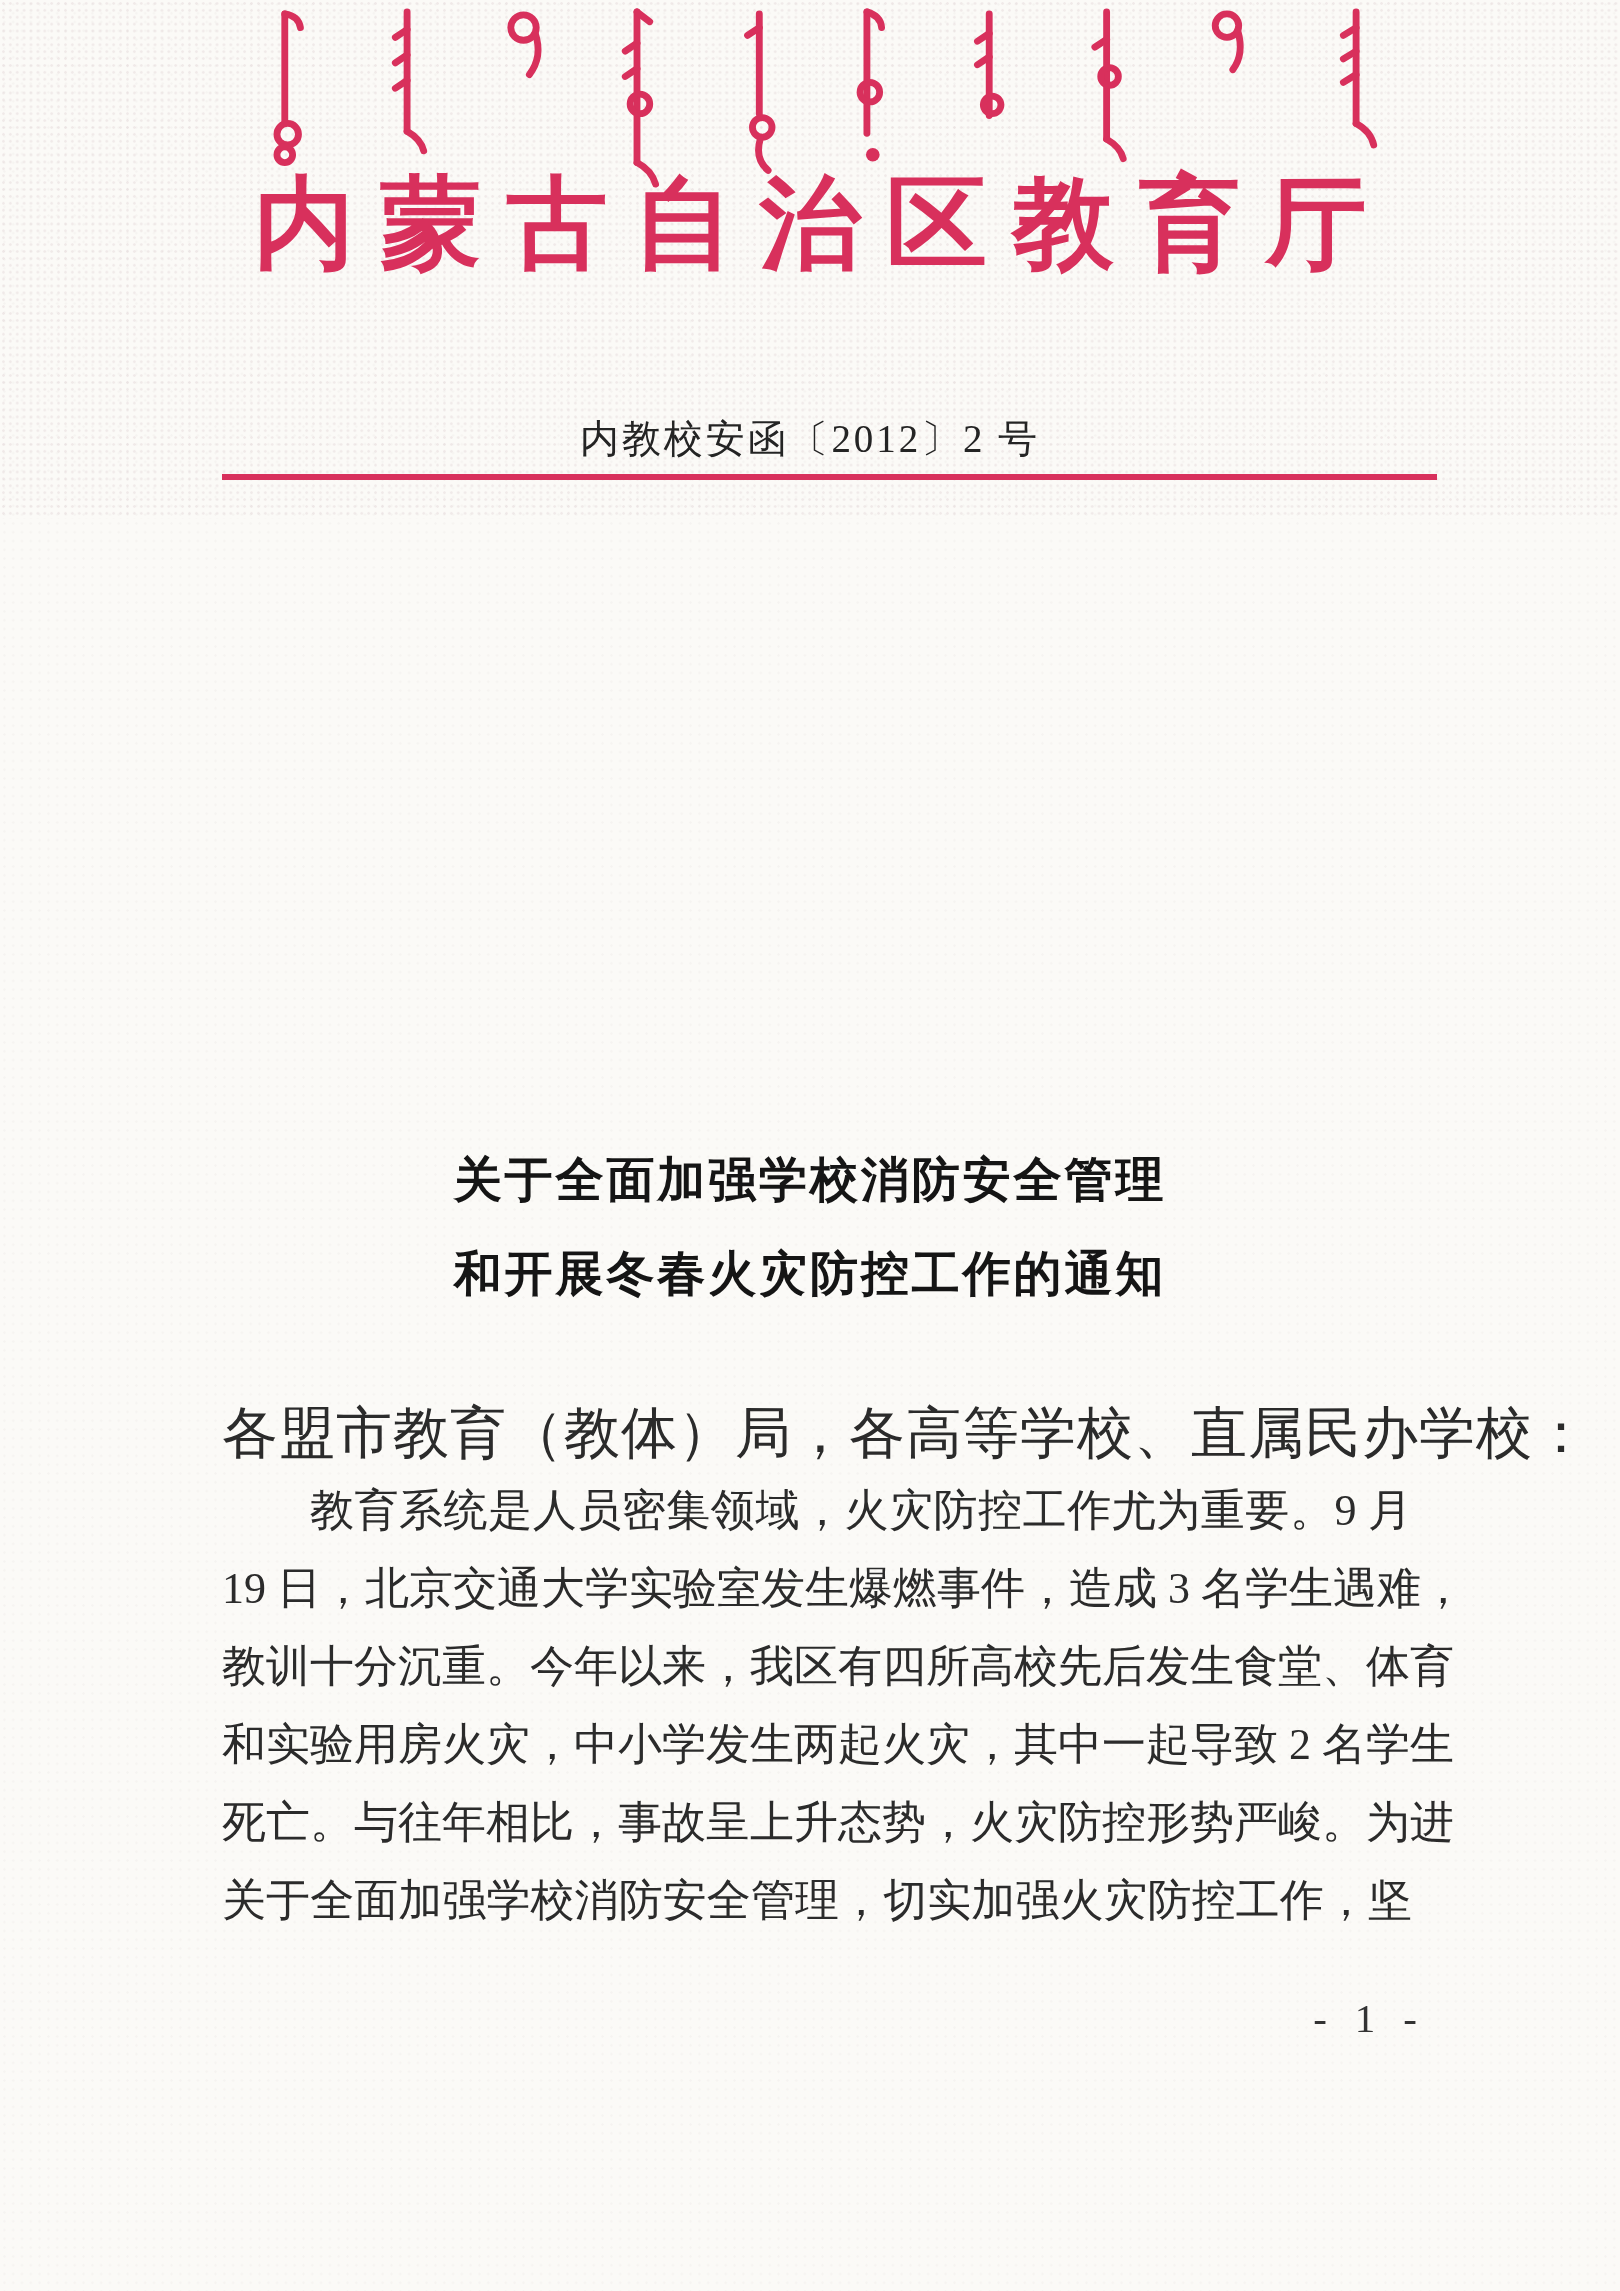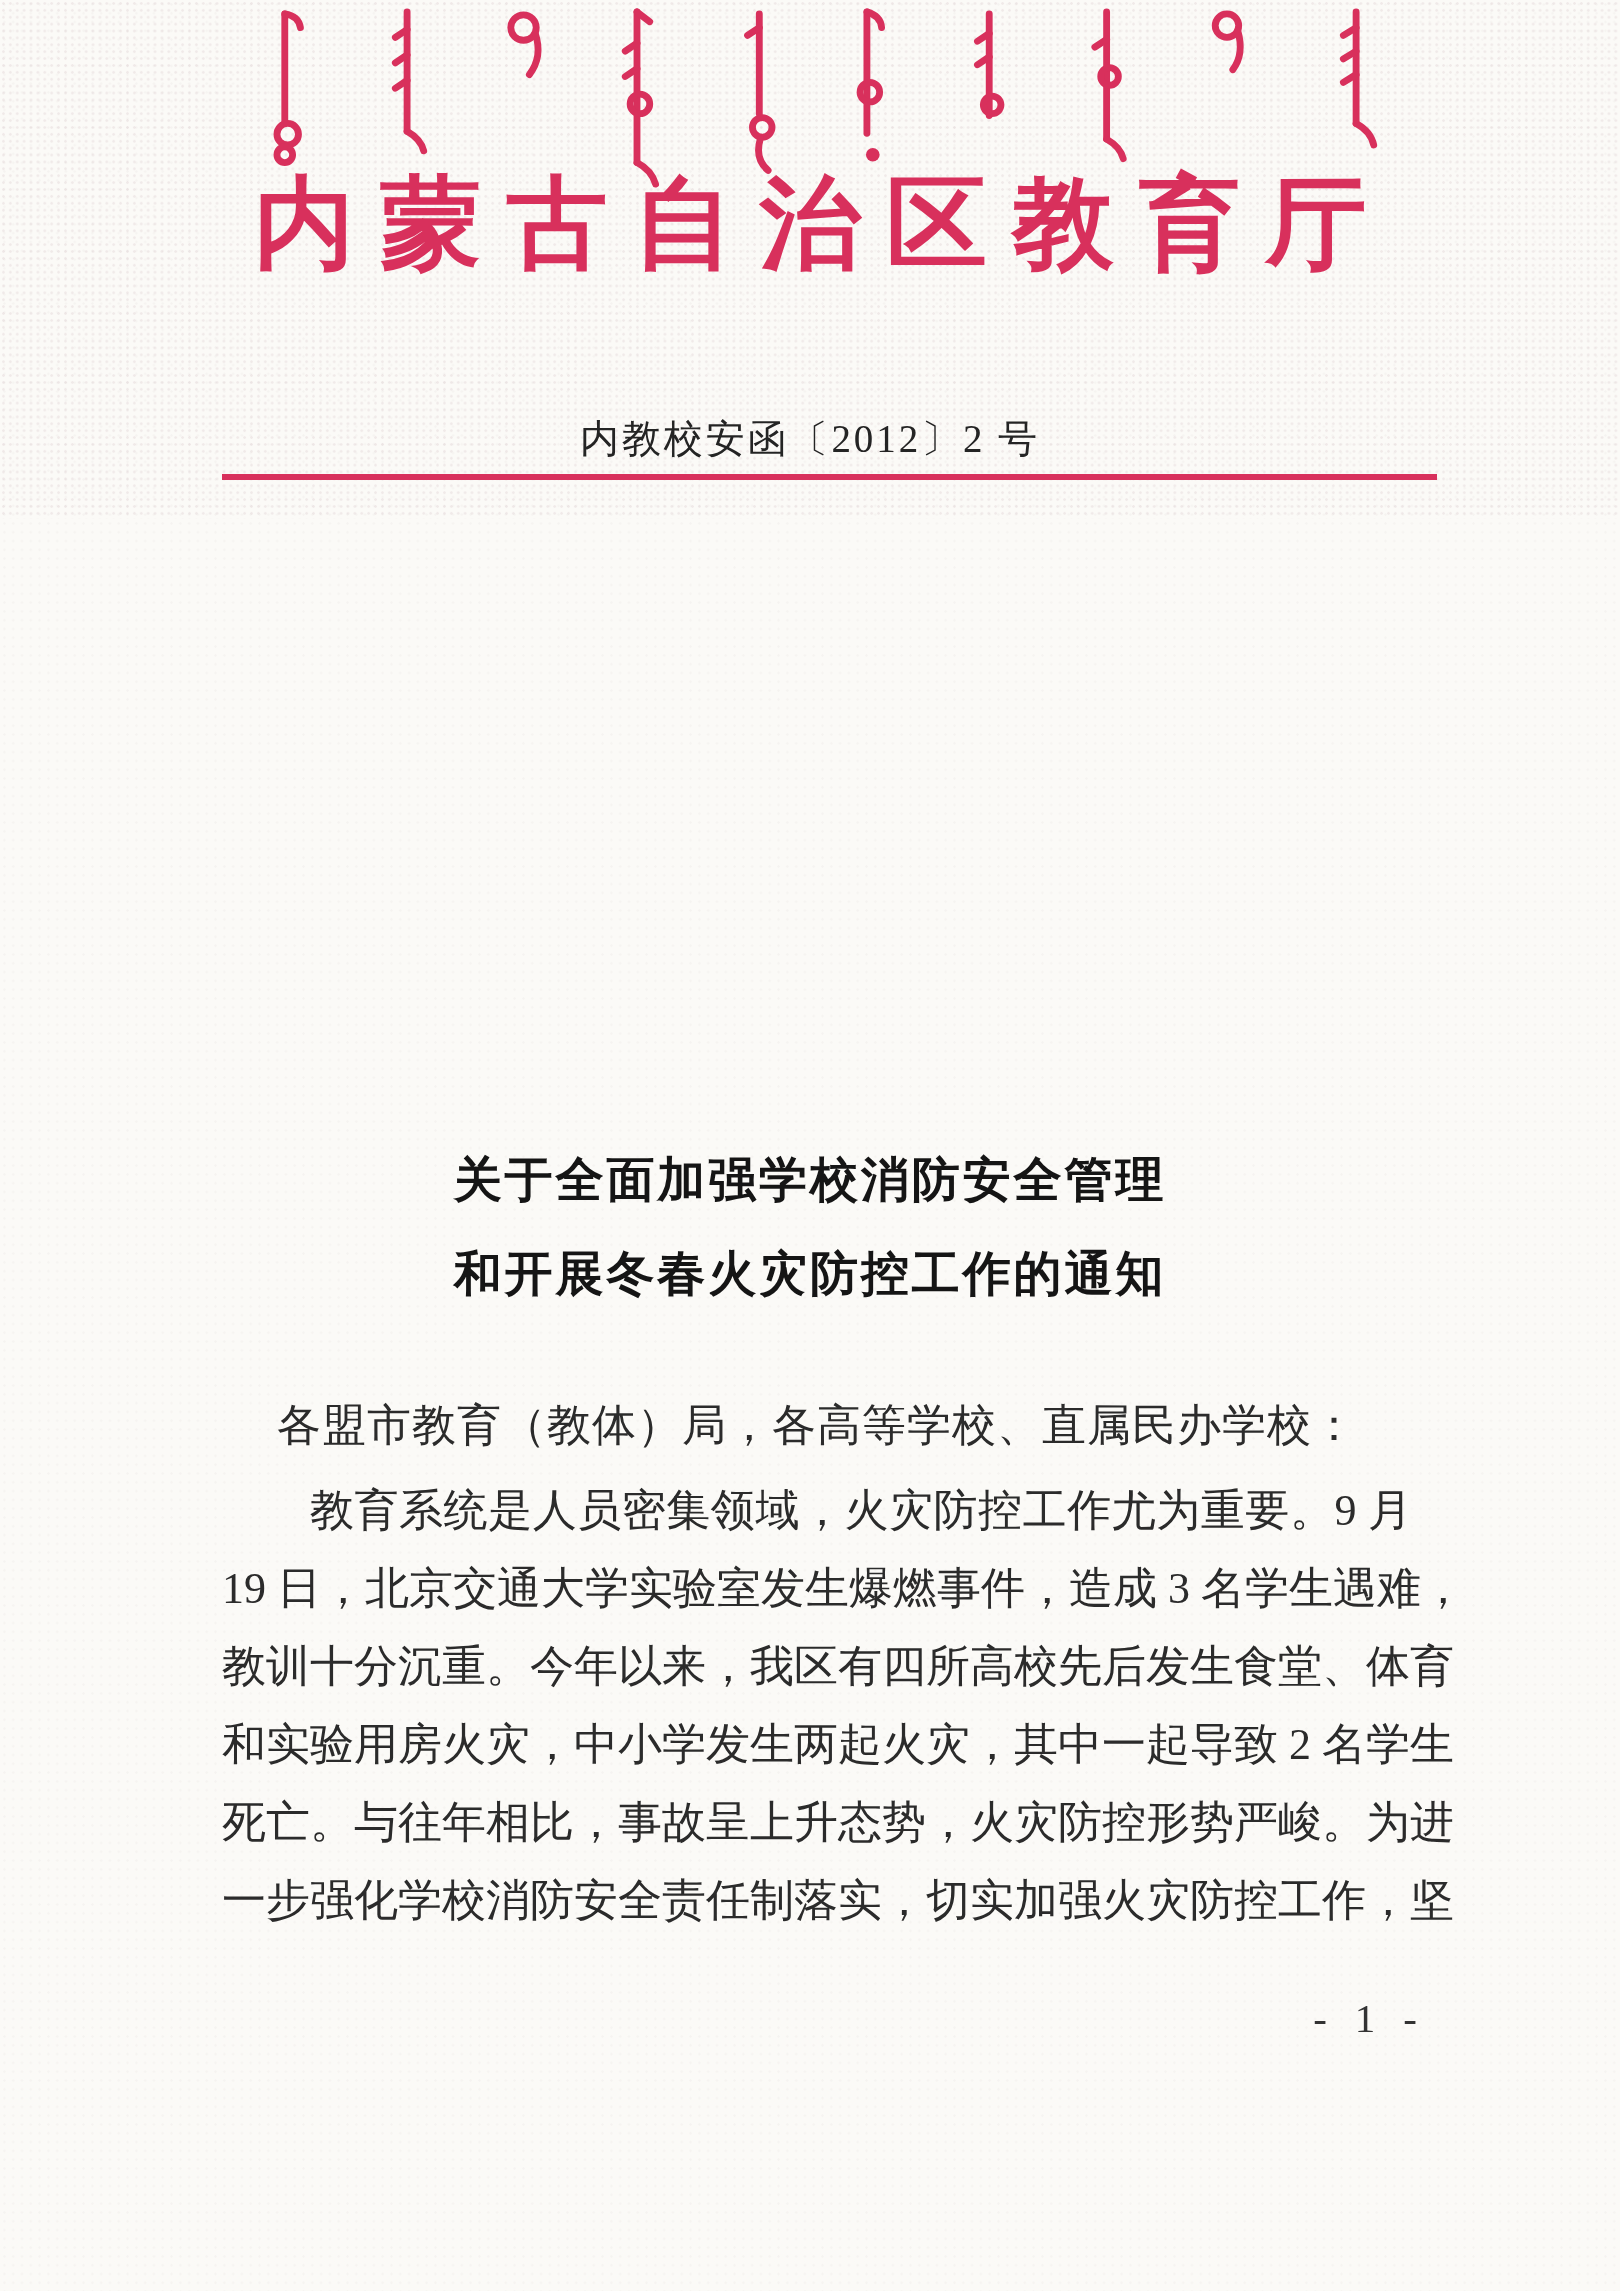--- a/index.html
+++ b/index.html
@@ -66,25 +66,24 @@
     font-size: 48px;
     font-weight: 700;
     color: #151515;
     line-height: 94px;
     letter-spacing: 2.9px;
   }
   .salutation {
     position: absolute;
     left: 222px; top: 1396px;
     width: 1190px;
-    font-size: 44px;
+    font-size: 56px;
     color: #2b2b2b;
     letter-spacing: 1px;
     white-space: nowrap;
-    text-align: center;
   }
   .body-lines {
     position: absolute;
     left: 222px; top: 1472px;
     width: 1190px;
   }
   .body-line {
     height: 78px;
     line-height: 78px;
     font-size: 44px;
@@ -183,19 +182,19 @@
   </div>
 
   <div class="salutation">各盟市教育（教体）局，各高等学校、直属民办学校：</div>
 
   <div class="body-lines">
       <div class="body-line">教育系统是人员密集领域，火灾防控工作尤为重要。9 月</div>
       <div class="body-line">19 日，北京交通大学实验室发生爆燃事件，造成 3 名学生遇难，</div>
       <div class="body-line">教训十分沉重。今年以来，我区有四所高校先后发生食堂、体育</div>
       <div class="body-line">和实验用房火灾，中小学发生两起火灾，其中一起导致 2 名学生</div>
       <div class="body-line">死亡。与往年相比，事故呈上升态势，火灾防控形势严峻。为进</div>
-      <div class="body-line">一步强化学校消防安全责任制落实，切实加强火灾防控工作，坚</div>
+      <div class="body-line">关于全面加强学校消防安全管理，切实加强火灾防控工作，坚</div>
     </div>
 
   <div class="pagenum">- 1 -</div>
 
 </div>
 
 
 </body></html>

